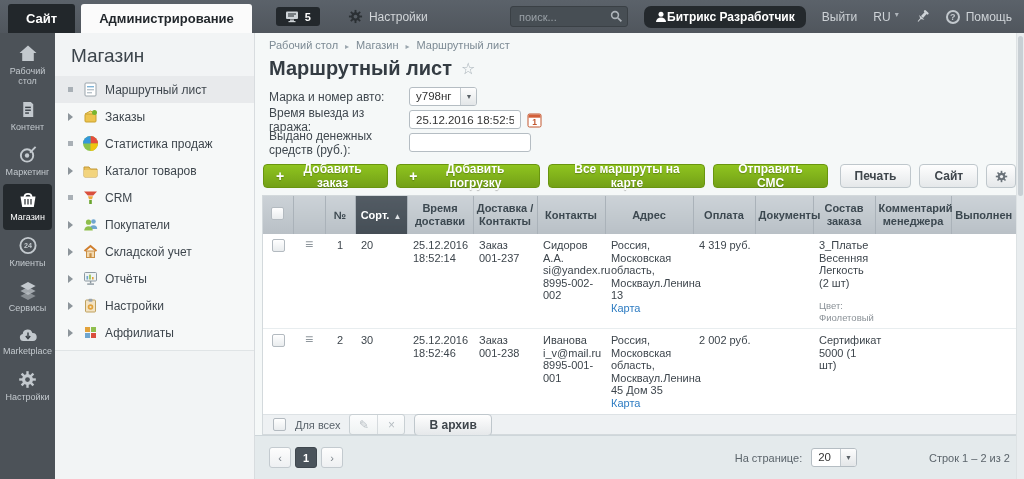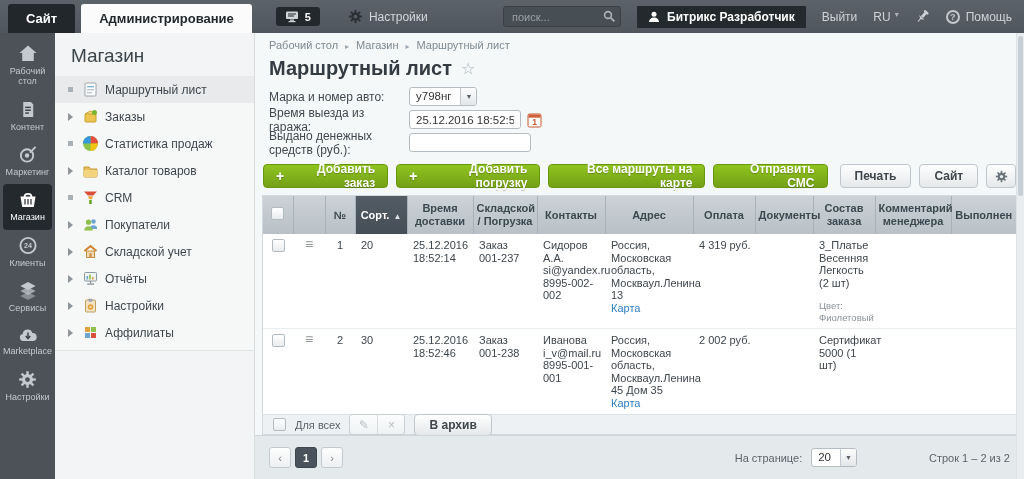--- a/index.html
+++ b/index.html
@@ -12,21 +12,21 @@
   .tab { height:29px; display:flex; align-items:center; padding:0 18px; border-radius:3px 3px 0 0; font-size:13px; font-weight:bold; cursor:pointer; }
   .tab.site { background:#22272b; color:#fff; margin-right:6px; }
   .tab.admin { background:#fbfbfb; color:#23282d; }
   .badge { display:flex; align-items:center; gap:6px; background:#23282c; border-radius:3px; padding:3px 9px; margin-left:24px; color:#fff; font-size:11px; font-weight:bold; cursor:pointer; }
   .tb-settings { display:flex; align-items:center; gap:6px; margin-left:28px; color:#d3d7da; font-size:12px; cursor:pointer; }
   .tb-right { margin-left:auto; display:flex; align-items:center; gap:16px; }
   .searchwrap { position:relative; }
   .search { width:118px; height:21px; background:#474e54; border:1px solid #3a4045; border-radius:3px; color:#c7ccd0; font-size:11px; padding:0 22px 0 8px; outline:none; }
   .search::placeholder { color:#9aa1a7; }
   .searchwrap svg { position:absolute; right:5px; top:4px; }
-  .userchip { display:flex; align-items:center; gap:7px; background:#24292d; border-radius:1px; padding:4px 11px; color:#fff; font-size:12px; font-weight:bold; cursor:pointer; }
+  .userchip { display:flex; align-items:center; gap:0; background:#24292d; border-radius:7px; padding:4px 11px; color:#fff; font-size:12px; font-weight:bold; cursor:pointer; }
   .tb-link { color:#ced3d7; font-size:12px; cursor:pointer; }
   .lang { display:flex; align-items:flex-start; gap:4px; }
   .lang .caret { font-size:8px; color:#aeb4ba; }
   .help { display:flex; align-items:center; gap:6px; color:#ced3d7; font-size:12px; cursor:pointer; }
   .qmark { width:14px; height:14px; border:2px solid #c2c8cd; border-radius:50%; color:#c2c8cd; font-size:9px; font-weight:bold; display:flex; align-items:center; justify-content:center; }
 
   
   .bodyrow { display:flex; height:446px; }
 
   
@@ -60,21 +60,21 @@
   .form-label { width:140px; flex-shrink:0; }
   .selectbox { display:inline-flex; align-items:stretch; border:1px solid #b5bdc3; border-radius:3px; background:#fff; height:19px; cursor:pointer; }
   .selectbox .val { padding:2px 9px 0 6px; font-size:11.5px; color:#333; white-space:nowrap; }
   .selectbox .arr { width:16px; background:linear-gradient(#fdfdfd,#e3e6e8); border-left:1px solid #c3cacf; display:flex; align-items:center; justify-content:center; color:#5a6167; font-size:7px; border-radius:0 2px 2px 0; }
   .tinput { height:19px; border:1px solid #b5bdc3; border-radius:3px; padding:0 6px; font-size:11.5px; color:#333; background:#fff; outline:none; }
   .dt { width:112px; }
   .money { width:122px; }
   .calico { margin-left:6px; cursor:pointer; display:flex; }
 
   .toolbar { display:flex; align-items:center; gap:8px; padding:8px 8px 7px; }
-  .btn { border-radius:4px; font-size:12px; font-weight:bold; height:24px; display:inline-flex; align-items:center; cursor:pointer;text-align:right; }
+  .btn { border-radius:4px; font-size:12px; font-weight:bold; height:24px; display:inline-flex; align-items:center; cursor:pointer; }
   .btn-green { background:linear-gradient(#8fc41f,#73a017); border:1px solid #69950f; color:#fff; padding:0 12px; gap:6px; text-shadow:0 1px 1px rgba(0,0,0,.25); }
   .i-plus::before { content:"+"; font-size:14px; font-weight:bold; }
   .btn-gray { background:linear-gradient(#fefefe,#e5e8ea); border:1px solid #bfc7cc; color:#3f464c; padding:0 14px; }
   .btn-gear { margin-left:auto; width:32px; justify-content:center; background:linear-gradient(#fefefe,#e5e8ea); border:1px solid #bfc7cc; }
   .gap-l { margin-left:4px; }
 
   
   .grid { margin:0 7px; border:1px solid #d3d9dc; background:#fff; }
   table { border-collapse:collapse; table-layout:fixed; width:100%; }
   th { background:linear-gradient(#ccd2d7,#b9c0c6); color:#3c4850; font-size:11px; font-weight:bold; border-right:1px solid #aab2b9; padding:4px 3px; height:38px; vertical-align:middle; text-align:center; line-height:1.15; }
@@ -452,21 +452,21 @@
               <col style="width:76px">
               <col>
           </colgroup>
           <thead>
             <tr>
               <th><span class="chk"></span></th>
               <th></th>
               <th>№</th>
               <th class="sorted"><span>Сорт.</span><span class="sortarr">▲</span></th>
               <th>Время доставки</th>
-              <th>Складской / Погрузка</th>
+              <th>Доставка / Контакты</th>
               <th>Контакты</th>
               <th>Адрес</th>
               <th>Оплата</th>
               <th>Документы</th>
               <th>Состав заказа</th>
               <th>Комментарий менеджера</th>
               <th>Выполнен</th>
             </tr>
           </thead>
           <tbody>

